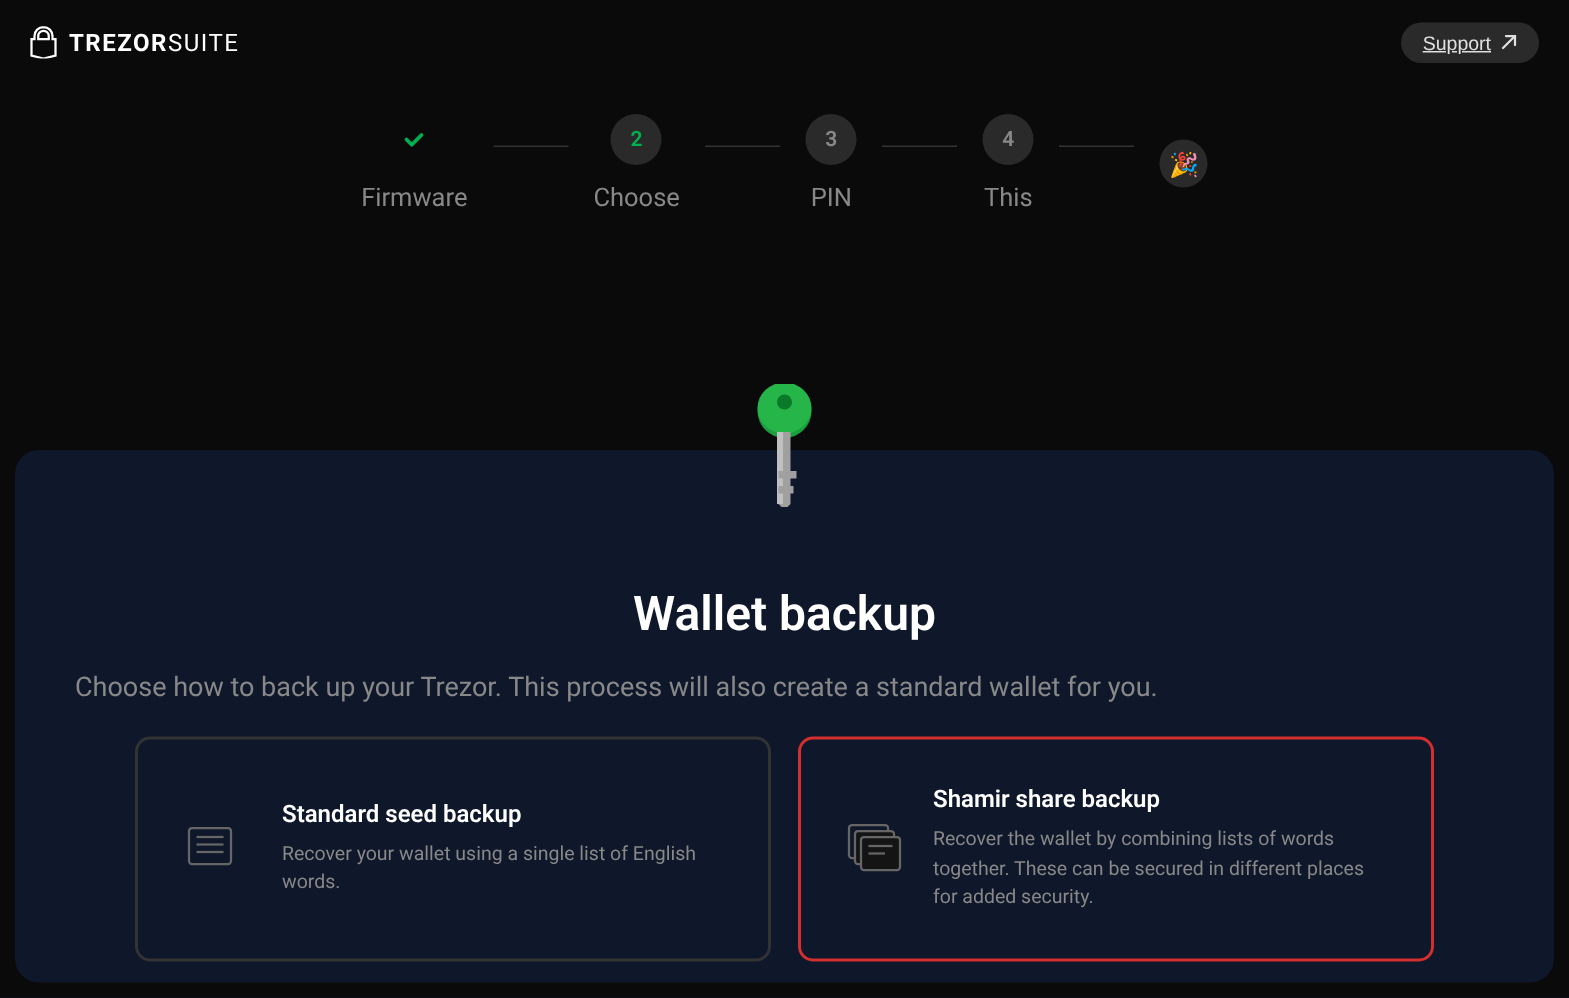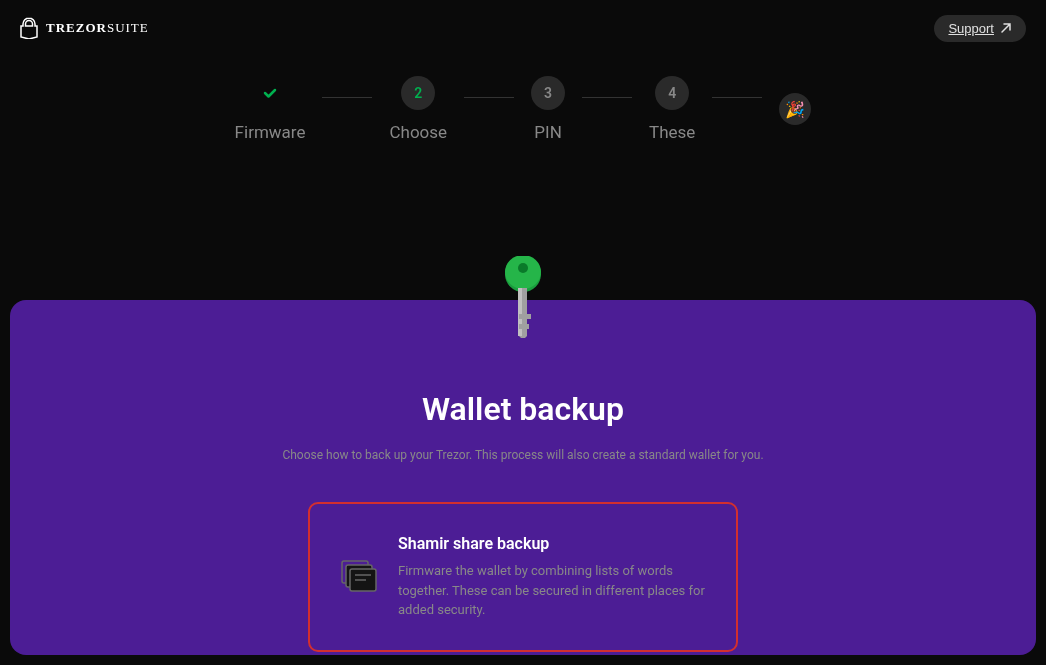--- a/index.html
+++ b/index.html
@@ -26,24 +26,23 @@
     .logo {
       display: flex;
       align-items: center;
       gap: 8px;
     }
     .logo-icon {
       width: 18px;
       height: 22px;
     }
     .logo-text {
-      font-size: 13px;
+      font-size: 16px;
       font-weight: 700;
       letter-spacing: 1px;
-      font-family: Liberation Serif, serif;
     }
     .logo-text-suite {
       font-weight: 400;
     }
     .support-btn {
       background: #2a2a2a;
       border: none;
       color: #e0e0e0;
       padding: 6px 14px;
       border-radius: 16px;
@@ -100,21 +99,21 @@
       font-size: 16px;
       background: #2a2a2a;
       width: 32px;
       height: 32px;
       border-radius: 50%;
       display: flex;
       align-items: center;
       justify-content: center;
     }
     .main-card {
-      background: #4c1d95;
+      background: #0f172a;
       border-radius: 16px;
       margin: 0 10px;
       padding: 40px 40px 40px;
       position: absolute;
       bottom: 10px;
       left: 0;
       right: 0;
       top: 300px;
     }
     .key-icon {
@@ -125,24 +124,23 @@
       z-index: 10;
     }
     .main-title {
       font-size: 32px;
       font-weight: 600;
       text-align: center;
       margin-top: 50px;
       margin-bottom: 20px;
     }
     .main-subtitle {
-      text-align: center;
-      color: #888;
-      font-size: 12px;
-      margin-bottom: 40px;
+      color: #888;
+      font-size: 18px;
+      margin-bottom: 22px;
     }
     .options {
       display: flex;
       gap: 18px;
       justify-content: center;
       padding: 0 40px;
     }
     .option-card {
       flex: 1;
       max-width: 430px;
@@ -205,21 +203,21 @@
     <span class="step-label">Choose</span>
   </div>
   <div class="step-connector"></div>
   <div class="step">
     <div class="step-circle">3</div>
     <span class="step-label">PIN</span>
   </div>
   <div class="step-connector"></div>
   <div class="step">
     <div class="step-circle">4</div>
-    <span class="step-label">These</span>
+    <span class="step-label">This</span>
   </div>
   <div class="step-connector"></div>
   <div class="step">
     <div class="step-emoji">🎉</div>
   </div>
 </div>
 
 <div class="key-icon">
   <svg width="40" height="82" viewBox="0 0 40 82">
     <ellipse cx="20" cy="18" rx="18" ry="18" fill="#1a9e3e"></ellipse>
@@ -230,29 +228,43 @@
     <rect x="16" y="58" width="12" height="5" fill="#a0a0a0"></rect>
     <rect x="16" y="68" width="10" height="5" fill="#a0a0a0"></rect>
     <polygon points="16,80 24,80 20,84" fill="#a0a0a0"></polygon>
   </svg>
 </div>
 
 <div class="main-card">
   <h1 class="main-title">Wallet backup</h1>
   <p class="main-subtitle">Choose how to back up your Trezor. This process will also create a standard wallet for you.</p>
   <div class="options">
+    <div class="option-card">
+      <div class="option-icon">
+        <svg width="40" height="40" viewBox="0 0 40 40" fill="none">
+          <rect x="6" y="8" width="28" height="24" rx="2" stroke="#666" stroke-width="1.5"></rect>
+          <line x1="11" y1="14" x2="29" y2="14" stroke="#666" stroke-width="1.5"></line>
+          <line x1="11" y1="19" x2="29" y2="19" stroke="#666" stroke-width="1.5"></line>
+          <line x1="11" y1="24" x2="29" y2="24" stroke="#666" stroke-width="1.5"></line>
+        </svg>
+      </div>
+      <div>
+        <div class="option-title">Standard seed backup</div>
+        <div class="option-desc">Recover your wallet using a single list of English words.</div>
+      </div>
+    </div>
     <div class="option-card selected">
       <div class="option-icon">
         <svg width="44" height="40" viewBox="0 0 44 40" fill="none">
           <rect x="4" y="6" width="26" height="22" rx="2" stroke="#666" stroke-width="1.5"></rect>
           <rect x="8" y="10" width="26" height="22" rx="2" stroke="#666" stroke-width="1.5" fill="#141414"></rect>
           <rect x="12" y="14" width="26" height="22" rx="2" stroke="#666" stroke-width="1.5" fill="#141414"></rect>
           <line x1="17" y1="20" x2="33" y2="20" stroke="#666" stroke-width="1.5"></line>
           <line x1="17" y1="25" x2="28" y2="25" stroke="#666" stroke-width="1.5"></line>
         </svg>
       </div>
       <div>
         <div class="option-title">Shamir share backup</div>
-        <div class="option-desc">Firmware the wallet by combining lists of words together. These can be secured in different places for added security.</div>
+        <div class="option-desc">Recover the wallet by combining lists of words together. These can be secured in different places for added security.</div>
       </div>
     </div>
   </div>
 </div>
 
 </body></html>

